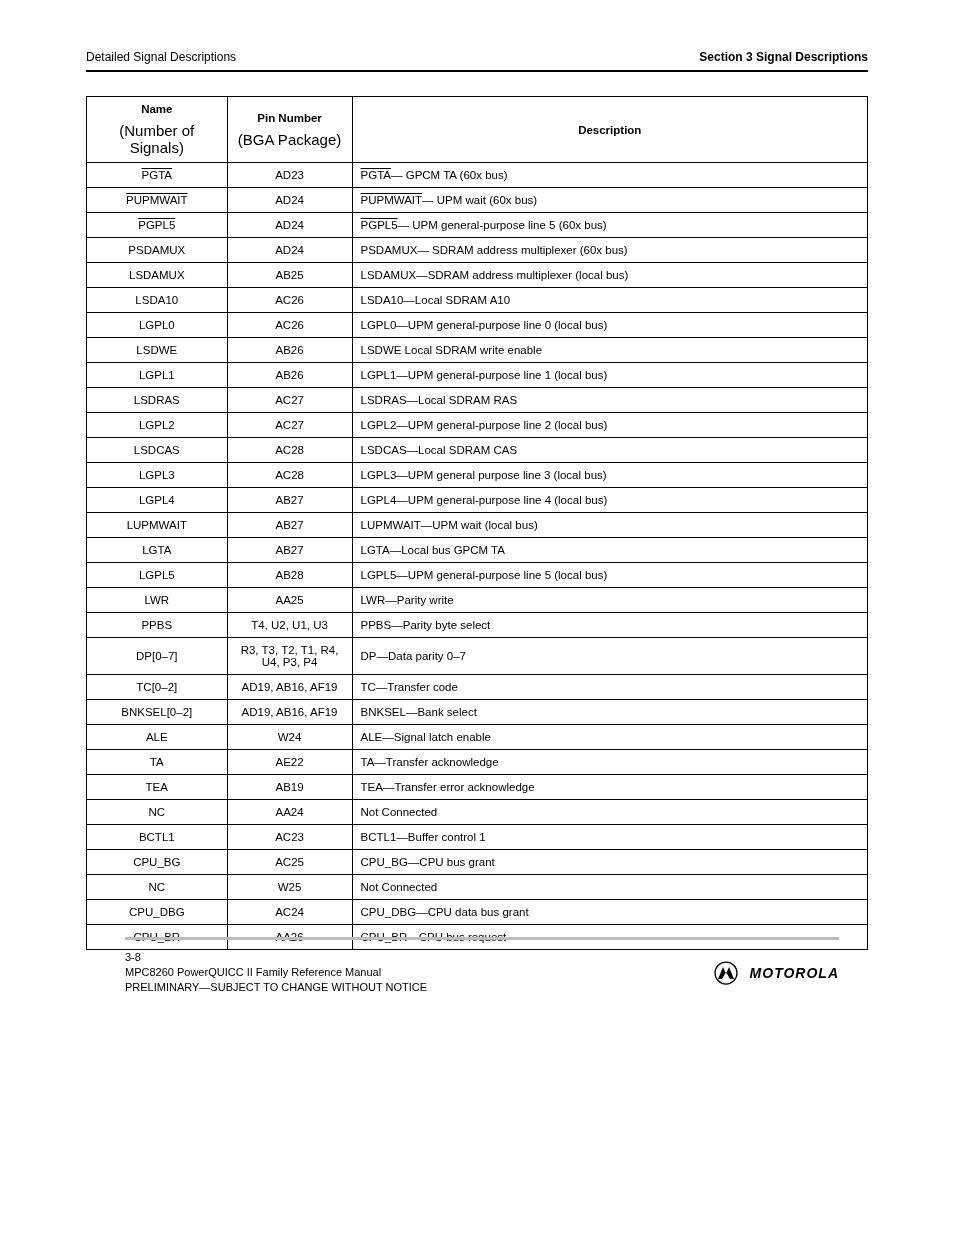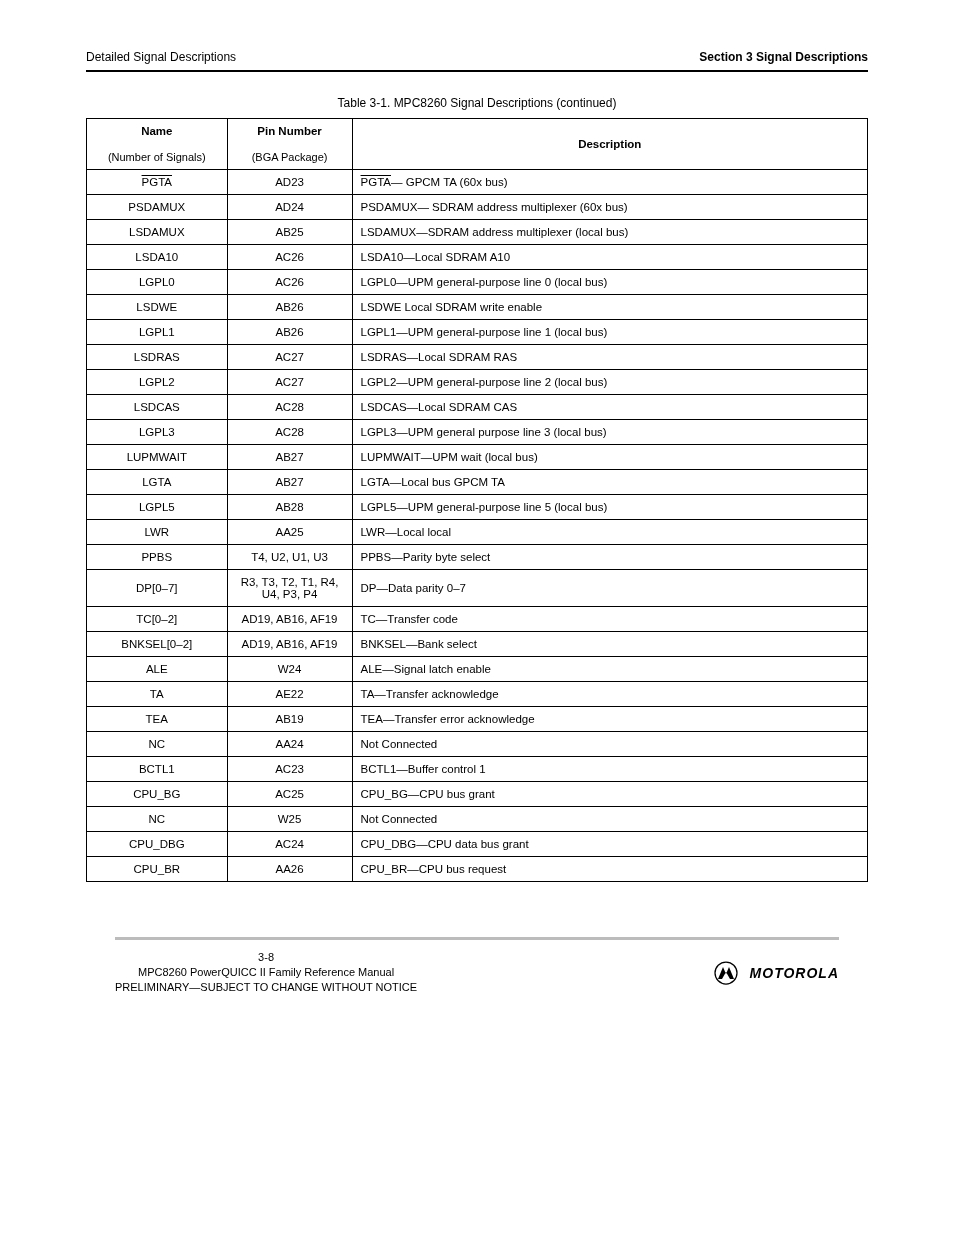--- a/index.html
+++ b/index.html
@@ -13,40 +13,39 @@
   table { border-collapse: collapse; width: 100%; table-layout: fixed; }
   table, th, td { border: 1px solid #000; }
   th, td { padding: 6px 8px; font-size: 11.5px; vertical-align: middle; }
   thead th { font-weight: bold; text-align: center; }
   td.c0, td.c1 { text-align: center; }
   td.c2 { text-align: left; }
   .over { text-decoration: overline; }
   col.col0 { width: 18%; }
   col.col1 { width: 16%; }
   col.col2 { width: 66%; }
-  .footer { position: absolute; left: 0; right: 0; bottom: 40px; padding: 0 115px; text-align: center; }
+  .footer { position: absolute; left: 10px; right: 0; bottom: 40px; padding: 0 115px; }
   .footer-rule { border: none; border-top: 3px solid #bcbcbc; margin-bottom: 10px; }
   .footer-row { display: flex; align-items: center; justify-content: space-between; }
   .footer-left { font-size: 11px; line-height: 1.35; }
   .footer-right { display: flex; align-items: center; gap: 12px; }
   .mlogo { width: 24px; height: 24px; }
   .mword { font-weight: 900; font-size: 14px; letter-spacing: 1px; font-style: italic; }
-  .th-sub { font-weight: normal; font-size: 11px; display: block; margin-top: 14px; }
+  .th-sub { font-weight: normal; font-size: 15px; display: block; margin-top: 7px; }
 </style>
 </head>
 <body>
 <div class="page">
 
 <div class="header-row">
   <div class="sec-right">Detailed Signal Descriptions</div>
   <div class="sec-left">Section 3 Signal Descriptions</div>
 </div>
 <hr class="hr-dbl">
 
-<div class="caption">Table 3-1. MPC8260 Signal Descriptions (continued)</div>
 
 <table>
   <colgroup>
     <col class="col0">
         <col class="col1">
         <col class="col2">
   </colgroup>
   <thead>
     <tr>
       <th>
@@ -60,20 +59,30 @@
       <th>Description</th>
     </tr>
   </thead>
   <tbody id="tb">
         <tr>
           <td class="c0"><span class="over">PGTA</span></td>
           <td class="c1">AD23</td>
           <td class="c2"><span class="over">PGTA</span><span>— GPCM TA (60x bus)</span></td>
         </tr>
         <tr>
+          <td class="c0"><span class="over">PUPMWAIT</span></td>
+          <td class="c1">AD24</td>
+          <td class="c2"><span class="over">PUPMWAIT</span><span>— UPM wait (60x bus)</span></td>
+        </tr>
+        <tr>
+          <td class="c0"><span class="over">PGPL5</span></td>
+          <td class="c1">AD24</td>
+          <td class="c2"><span class="over">PGPL5</span><span>— UPM general-purpose line 5 (60x bus)</span></td>
+        </tr>
+        <tr>
           <td class="c0">PSDAMUX</td>
           <td class="c1">AD24</td>
           <td class="c2">PSDAMUX— SDRAM address multiplexer (60x bus)</td>
         </tr>
         <tr>
           <td class="c0">LSDAMUX</td>
           <td class="c1">AB25</td>
           <td class="c2">LSDAMUX—SDRAM address multiplexer (local bus)</td>
         </tr>
         <tr>
@@ -110,38 +119,43 @@
           <td class="c0">LSDCAS</td>
           <td class="c1">AC28</td>
           <td class="c2">LSDCAS—Local SDRAM CAS</td>
         </tr>
         <tr>
           <td class="c0">LGPL3</td>
           <td class="c1">AC28</td>
           <td class="c2">LGPL3—UPM general purpose line 3 (local bus)</td>
         </tr>
         <tr>
+          <td class="c0">LGPL4</td>
+          <td class="c1">AB27</td>
+          <td class="c2">LGPL4—UPM general-purpose line 4 (local bus)</td>
+        </tr>
+        <tr>
           <td class="c0">LUPMWAIT</td>
           <td class="c1">AB27</td>
           <td class="c2">LUPMWAIT—UPM wait (local bus)</td>
         </tr>
         <tr>
           <td class="c0">LGTA</td>
           <td class="c1">AB27</td>
           <td class="c2">LGTA—Local bus GPCM TA</td>
         </tr>
         <tr>
           <td class="c0">LGPL5</td>
           <td class="c1">AB28</td>
           <td class="c2">LGPL5—UPM general-purpose line 5 (local bus)</td>
         </tr>
         <tr>
           <td class="c0">LWR</td>
           <td class="c1">AA25</td>
-          <td class="c2">LWR—Local local</td>
+          <td class="c2">LWR—Parity write</td>
         </tr>
         <tr>
           <td class="c0">PPBS</td>
           <td class="c1">T4, U2, U1, U3</td>
           <td class="c2">PPBS—Parity byte select</td>
         </tr>
         <tr>
           <td class="c0">DP[0–7]</td>
           <td class="c1">R3, T3, T2, T1, R4, U4, P3, P4</td>
           <td class="c2">DP—Data parity 0–7</td>

